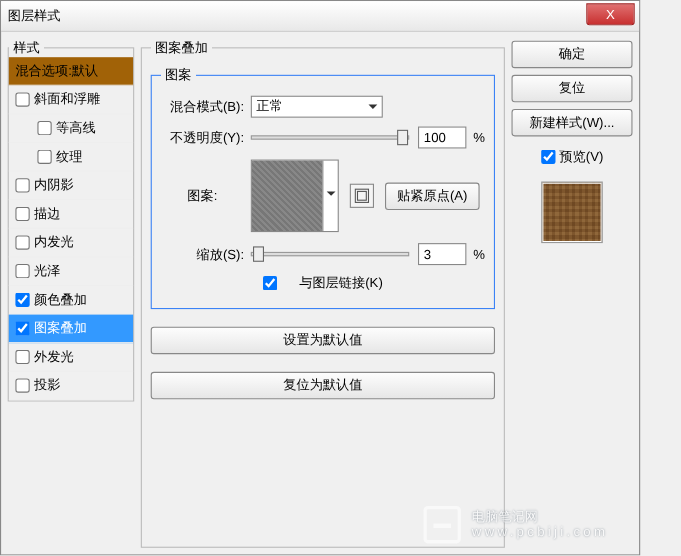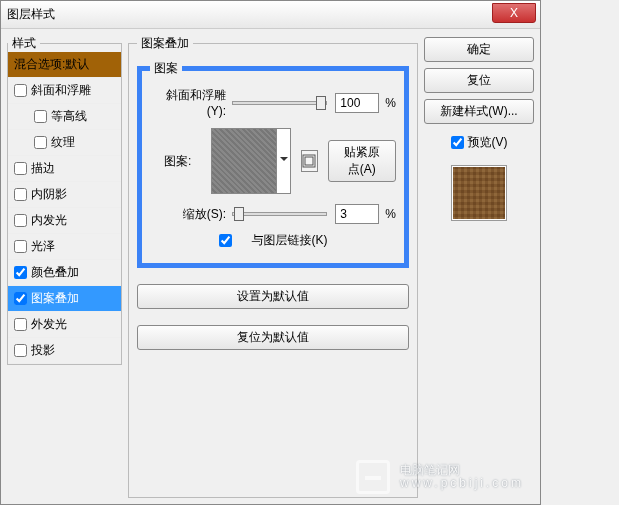--- a/index.html
+++ b/index.html
@@ -1,34 +1,34 @@
 <!DOCTYPE html>
 <html><head>
 <meta charset="utf-8">
 <style>
 * { box-sizing: border-box; margin: 0; padding: 0; font-family: "Microsoft YaHei", SimSun, sans-serif; font-size: 12px; }
 body { background: #f0f0f0; }
-.dialog { width: 541px; height: 505px; background: #f0f0f0; border: 1px solid #888; position: relative; }
+.dialog { width: 582px; height: 505px; background: #f0f0f0; border: 1px solid #888; position: relative; }
 .titlebar { height: 28px; background: linear-gradient(#fff,#e8e8e8); border-bottom: 1px solid #ccc; display: flex; align-items: center; padding: 0 6px; position: relative; }
 .titlebar .title { font-size: 12px; }
 .close-btn { position: absolute; right: 4px; top: 2px; width: 44px; height: 20px; background: linear-gradient(#e07070,#c83030); border: 1px solid #a02020; border-radius: 0 0 3px 3px; color: #fff; text-align: center; line-height: 18px; cursor: pointer; }
 .body { display: flex; padding: 6px; gap: 6px; height: calc(100% - 28px); }
 .left-panel { width: 115px; }
 .left-panel fieldset { border: 1px solid #bbb; padding: 0; }
 .left-panel legend { padding: 0 4px; font-size: 12px; }
 .style-list { list-style: none; }
 .style-list li { padding: 4px 6px; display: flex; align-items: center; gap: 4px; cursor: pointer; border-bottom: 1px solid #eee; }
 .style-list li.header { background: #a16207; font-weight: normal; }
 .style-list li.selected { background: #3399ff; color: #fff; }
 .style-list li.indent { padding-left: 26px; }
 .style-list input[type=checkbox] { width: 13px; height: 13px; }
 .center-panel { flex: 1; }
 .center-panel > fieldset { border: 1px solid #bbb; height: 100%; padding: 8px; }
 .center-panel legend { padding: 0 4px; }
-.inner-fs { border: 5px solid #3b82f6; padding: 10px 8px 14px; }
+.inner-fs { border: 1px solid #3b82f6; padding: 10px 8px 14px; }
 .inner-fs legend { padding: 0 4px; }
 .row { display: flex; align-items: center; margin-bottom: 8px; }
 .row label.lbl { width: 76px; text-align: right; margin-right: 6px; }
 .select { flex: 1; max-width: 120px; border: 1px solid #888; background: #fff; height: 20px; padding: 0 4px; position: relative; }
 .select::after { content: ""; position: absolute; right: 4px; top: 7px; border: 4px solid transparent; border-top-color: #333; }
 .slider-track { flex: 1; max-width: 150px; height: 4px; background: #ddd; border: 1px solid #999; position: relative; margin-right: 8px; }
 .slider-thumb { position: absolute; top: -6px; width: 10px; height: 14px; background: #eee; border: 1px solid #666; }
 .num-input { width: 44px; height: 20px; border: 1px solid #888; padding: 0 4px; background: #fff; }
 .pct { margin-left: 6px; }
 .pattern-row { display: flex; align-items: center; margin: 10px 0; }
@@ -38,21 +38,21 @@
 .swatch-dd::after { content: ""; border: 4px solid transparent; border-top-color: #333; }
 .icon-btn { width: 22px; height: 22px; border: 1px solid #888; background: #f4f4f4; margin: 0 10px; display: flex; align-items: center; justify-content: center; cursor: pointer; }
 .icon-btn svg { width: 14px; height: 14px; }
 .btn { border: 1px solid #888; background: linear-gradient(#fdfdfd,#e6e6e6); padding: 3px 10px; border-radius: 3px; cursor: pointer; }
 .chk-row { display: flex; align-items: center; justify-content: center; gap: 20px; margin-top: 6px; }
 .defaults-row { display: flex; gap: 16px; justify-content: center; margin-top: 16px; flex-direction: column; }
 .right-panel { width: 110px; display: flex; flex-direction: column; gap: 6px; padding-top: 2px; }
 .right-panel .btn { width: 100%; text-align: center; }
 .preview-chk { display: flex; align-items: center; gap: 4px; justify-content: center; margin-top: 4px; }
 .preview-swatch { width: 56px; height: 56px; margin: 8px auto; border: 1px solid #999; background: repeating-linear-gradient(0deg,#bfa27a,#bfa27a 3px,#a8885e 3px,#a8885e 6px), repeating-linear-gradient(90deg,#bfa27a,#bfa27a 3px,#a8885e 3px,#a8885e 6px); background-blend-mode: multiply; box-shadow: inset 0 0 0 1px #fff; }
-.watermark { position: absolute; right: 16px; bottom: 10px; display: flex; align-items: center; gap: 10px; opacity: .6; color: #fff; font-size: 18px; text-shadow: 0 0 2px #345; pointer-events:none; }
+.watermark { position: absolute; right: 28px; bottom: 10px; display: flex; align-items: center; gap: 10px; opacity: .6; color: #fff; font-size: 18px; text-shadow: 0 0 2px #345; pointer-events:none; }
 .watermark .logo { width: 34px; height: 34px; border: 3px solid #fff; border-radius: 4px; position: relative; }
 .watermark .logo::before, .watermark .logo::after { content:""; position:absolute; background:#fff; }
 .watermark .logo::before { left:6px; right:6px; top:13px; height:4px; }
 .watermark .txt { display:flex; flex-direction:column; line-height:1.1; }
 .watermark .txt .b { font-size: 12px; letter-spacing: 3px; }
 </style>
 </head>
 <body>
 
 <div class="dialog">
@@ -73,25 +73,25 @@
             <li class="indent">
               <input type="checkbox" style="">
               <span>等高线</span>
             </li>
             <li class="indent">
               <input type="checkbox" style="">
               <span>纹理</span>
             </li>
             <li>
               <input type="checkbox" style="">
-              <span>描边</span>
+              <span>内阴影</span>
             </li>
             <li>
               <input type="checkbox" style="">
-              <span>内阴影</span>
+              <span>描边</span>
             </li>
             <li>
               <input type="checkbox" style="">
               <span>内发光</span>
             </li>
             <li>
               <input type="checkbox" style="">
               <span>光泽</span>
             </li>
             <li>
@@ -113,23 +113,27 @@
           </ul>
       </fieldset>
     </div>
 
     <div class="center-panel">
       <fieldset>
         <legend>图案叠加</legend>
         <fieldset class="inner-fs">
           <legend>图案</legend>
 
+          <div class="row">
+            <label class="lbl">混合模式(B):</label>
+            <div class="select">正常</div>
+          </div>
 
           <div class="row">
-            <label class="lbl">斜面和浮雕(Y):</label>
+            <label class="lbl">不透明度(Y):</label>
             <div class="slider-track">
                 <div class="slider-thumb" style="left:calc(100% - 10px)"></div>
               </div>
             <input class="num-input" value="100" style="">
             <span class="pct">%</span>
           </div>
 
           <div class="pattern-row">
             <label class="lbl" style="width:76px;text-align:center;margin-right:6px">图案:</label>
             <div class="swatch-wrap">

